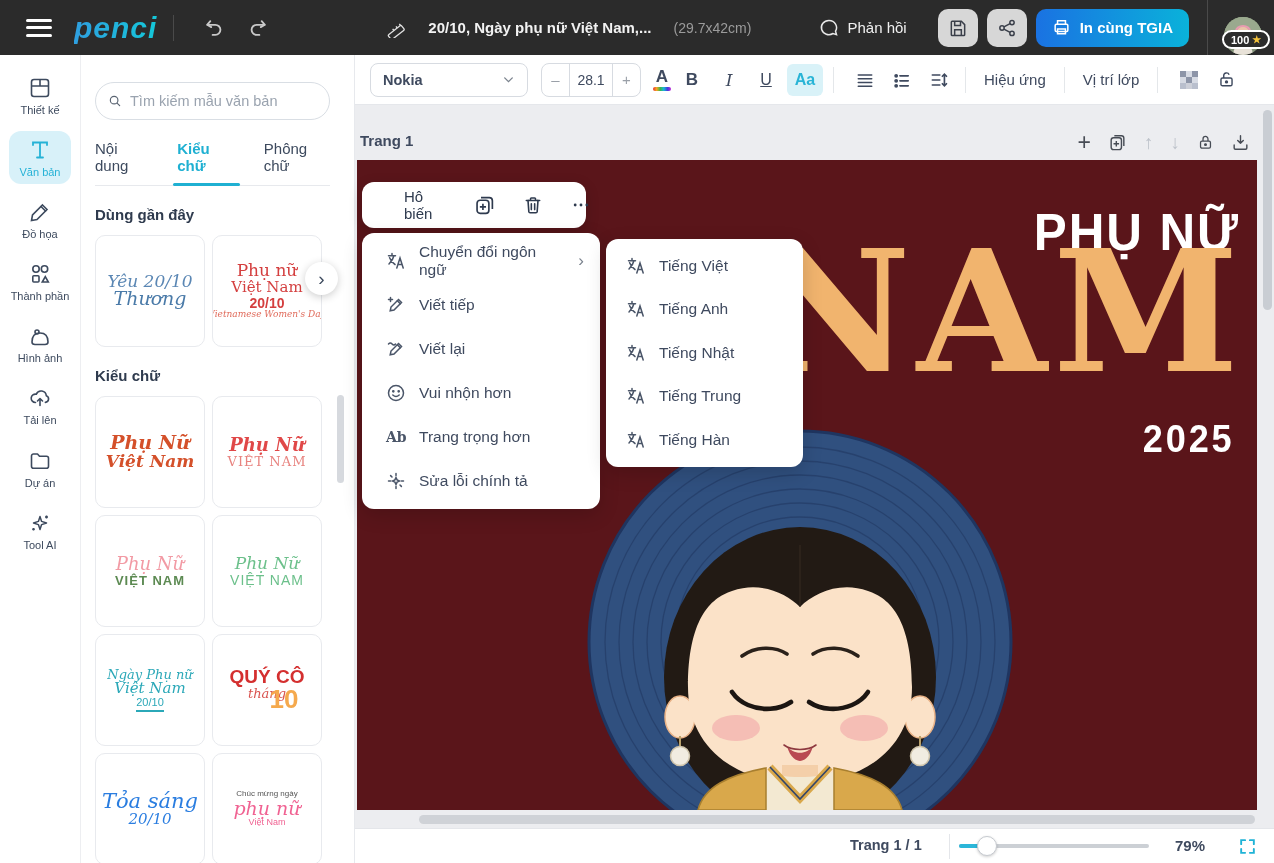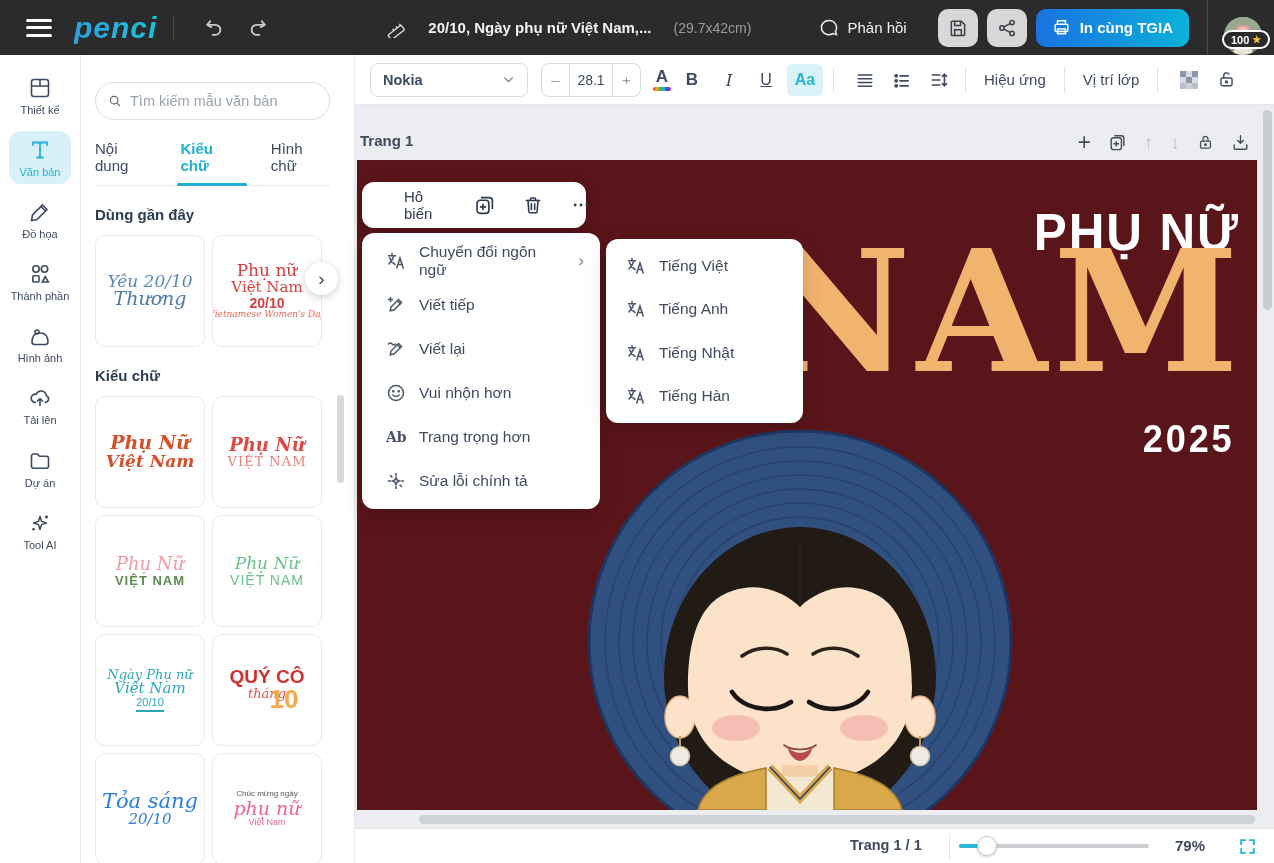--- a/index.html
+++ b/index.html
@@ -263,21 +263,21 @@
   <div class="search-box">
     <svg width="18" height="18" viewBox="0 0 24 24" fill="none" stroke="#5a6472" stroke-width="2" stroke-linecap="round">
         <circle cx="10.5" cy="10.5" r="6.5"></circle>
         <path d="M15.5 15.5 L20 20"></path>
       </svg>
     <input placeholder="Tìm kiếm mẫu văn bản" style="">
   </div>
   <div class="tabs">
     <div class="tab">Nội dung</div>
     <div class="tab active">Kiểu chữ</div>
-    <div class="tab">Hình chữ</div>
+    <div class="tab">Phông chữ</div>
   </div>
   <div class="sec-head">Dùng gần đây</div>
   <div class="cards">
     <div class="card">
       <div class="t-script c1-a">Yêu 20/10</div>
       <div class="t-script c1-b">Thương</div>
     </div>
     <div class="card">
       <div class="c2-a">Phụ nữ</div>
       <div class="c2-a" style="font-size:15px;">Việt Nam</div>
@@ -598,15 +598,21 @@
   <div class="menu-item">
     <svg width="20" height="20" viewBox="0 0 20 20" fill="none" stroke="#4a5568" stroke-width="1.5" stroke-linecap="round">
         <path d="M2.5 4.8 h7 M6 2.5 v2.3 M3 13 C5.5 10.5 7.3 7.8 7.8 5 M3.6 6.8 C4.6 9.6 6.6 12 9 13.5 M10.8 17 L14 7 L17.2 17 M11.9 13.6 h4.2"></path>
       </svg>
     <span>Tiếng Nhật</span>
   </div>
   <div class="menu-item">
     <svg width="20" height="20" viewBox="0 0 20 20" fill="none" stroke="#4a5568" stroke-width="1.5" stroke-linecap="round">
         <path d="M2.5 4.8 h7 M6 2.5 v2.3 M3 13 C5.5 10.5 7.3 7.8 7.8 5 M3.6 6.8 C4.6 9.6 6.6 12 9 13.5 M10.8 17 L14 7 L17.2 17 M11.9 13.6 h4.2"></path>
       </svg>
+    <span>Tiếng Trung</span>
+  </div>
+  <div class="menu-item">
+    <svg width="20" height="20" viewBox="0 0 20 20" fill="none" stroke="#4a5568" stroke-width="1.5" stroke-linecap="round">
+        <path d="M2.5 4.8 h7 M6 2.5 v2.3 M3 13 C5.5 10.5 7.3 7.8 7.8 5 M3.6 6.8 C4.6 9.6 6.6 12 9 13.5 M10.8 17 L14 7 L17.2 17 M11.9 13.6 h4.2"></path>
+      </svg>
     <span>Tiếng Hàn</span>
   </div>
 </div>
 
 </body></html>

